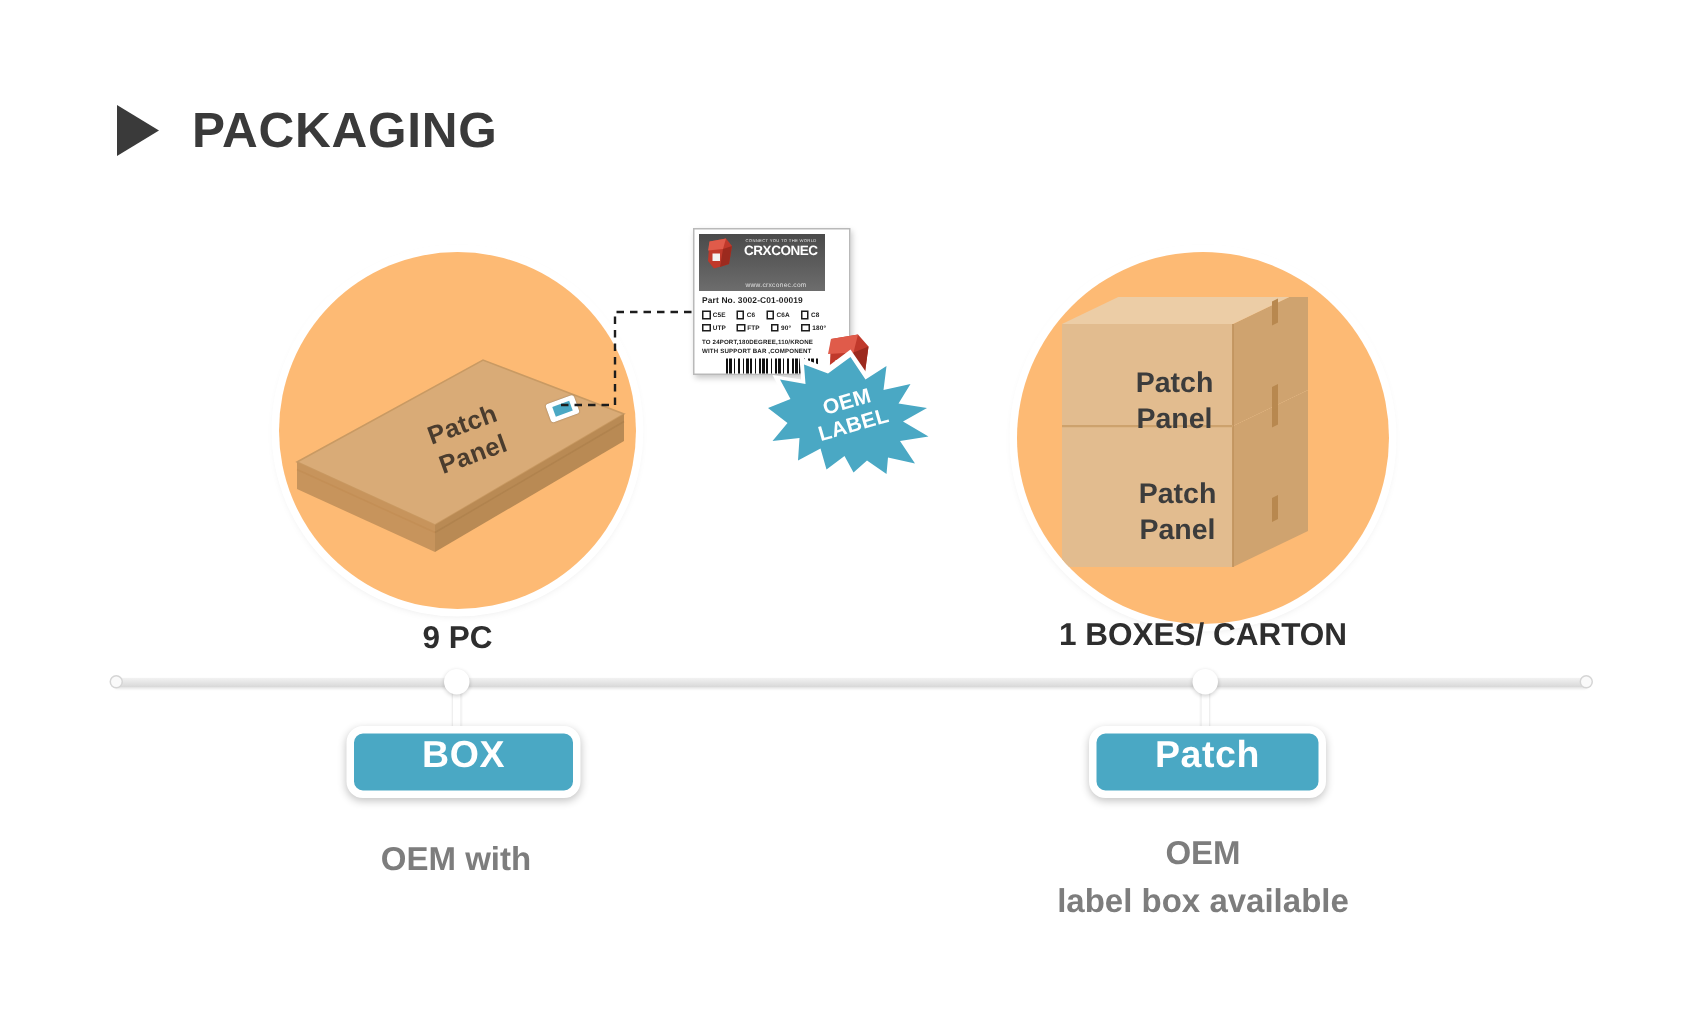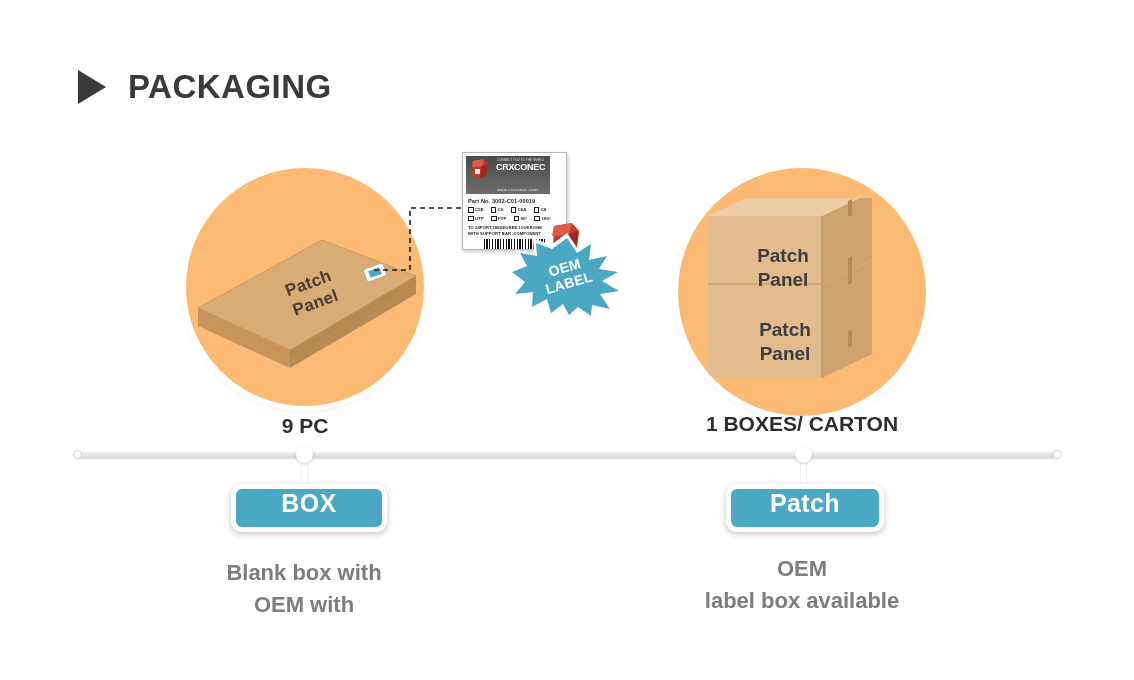--- a/index.html
+++ b/index.html
@@ -477,21 +477,20 @@
   <div class="node" id="node-right"></div>
 
   <div class="pill" id="pill-box">
     <span>BOX</span>
   </div>
   <div class="pill" id="pill-carton">
     <span>Patch</span>
   </div>
 
   <div class="desc" id="desc-left">
-    <div>Blank box with</div>
     <div>OEM with</div>
   </div>
   <div class="desc" id="desc-right">
     <div>OEM</div>
     <div>label box available</div>
   </div>
 
 </div>
 
 </body></html>

